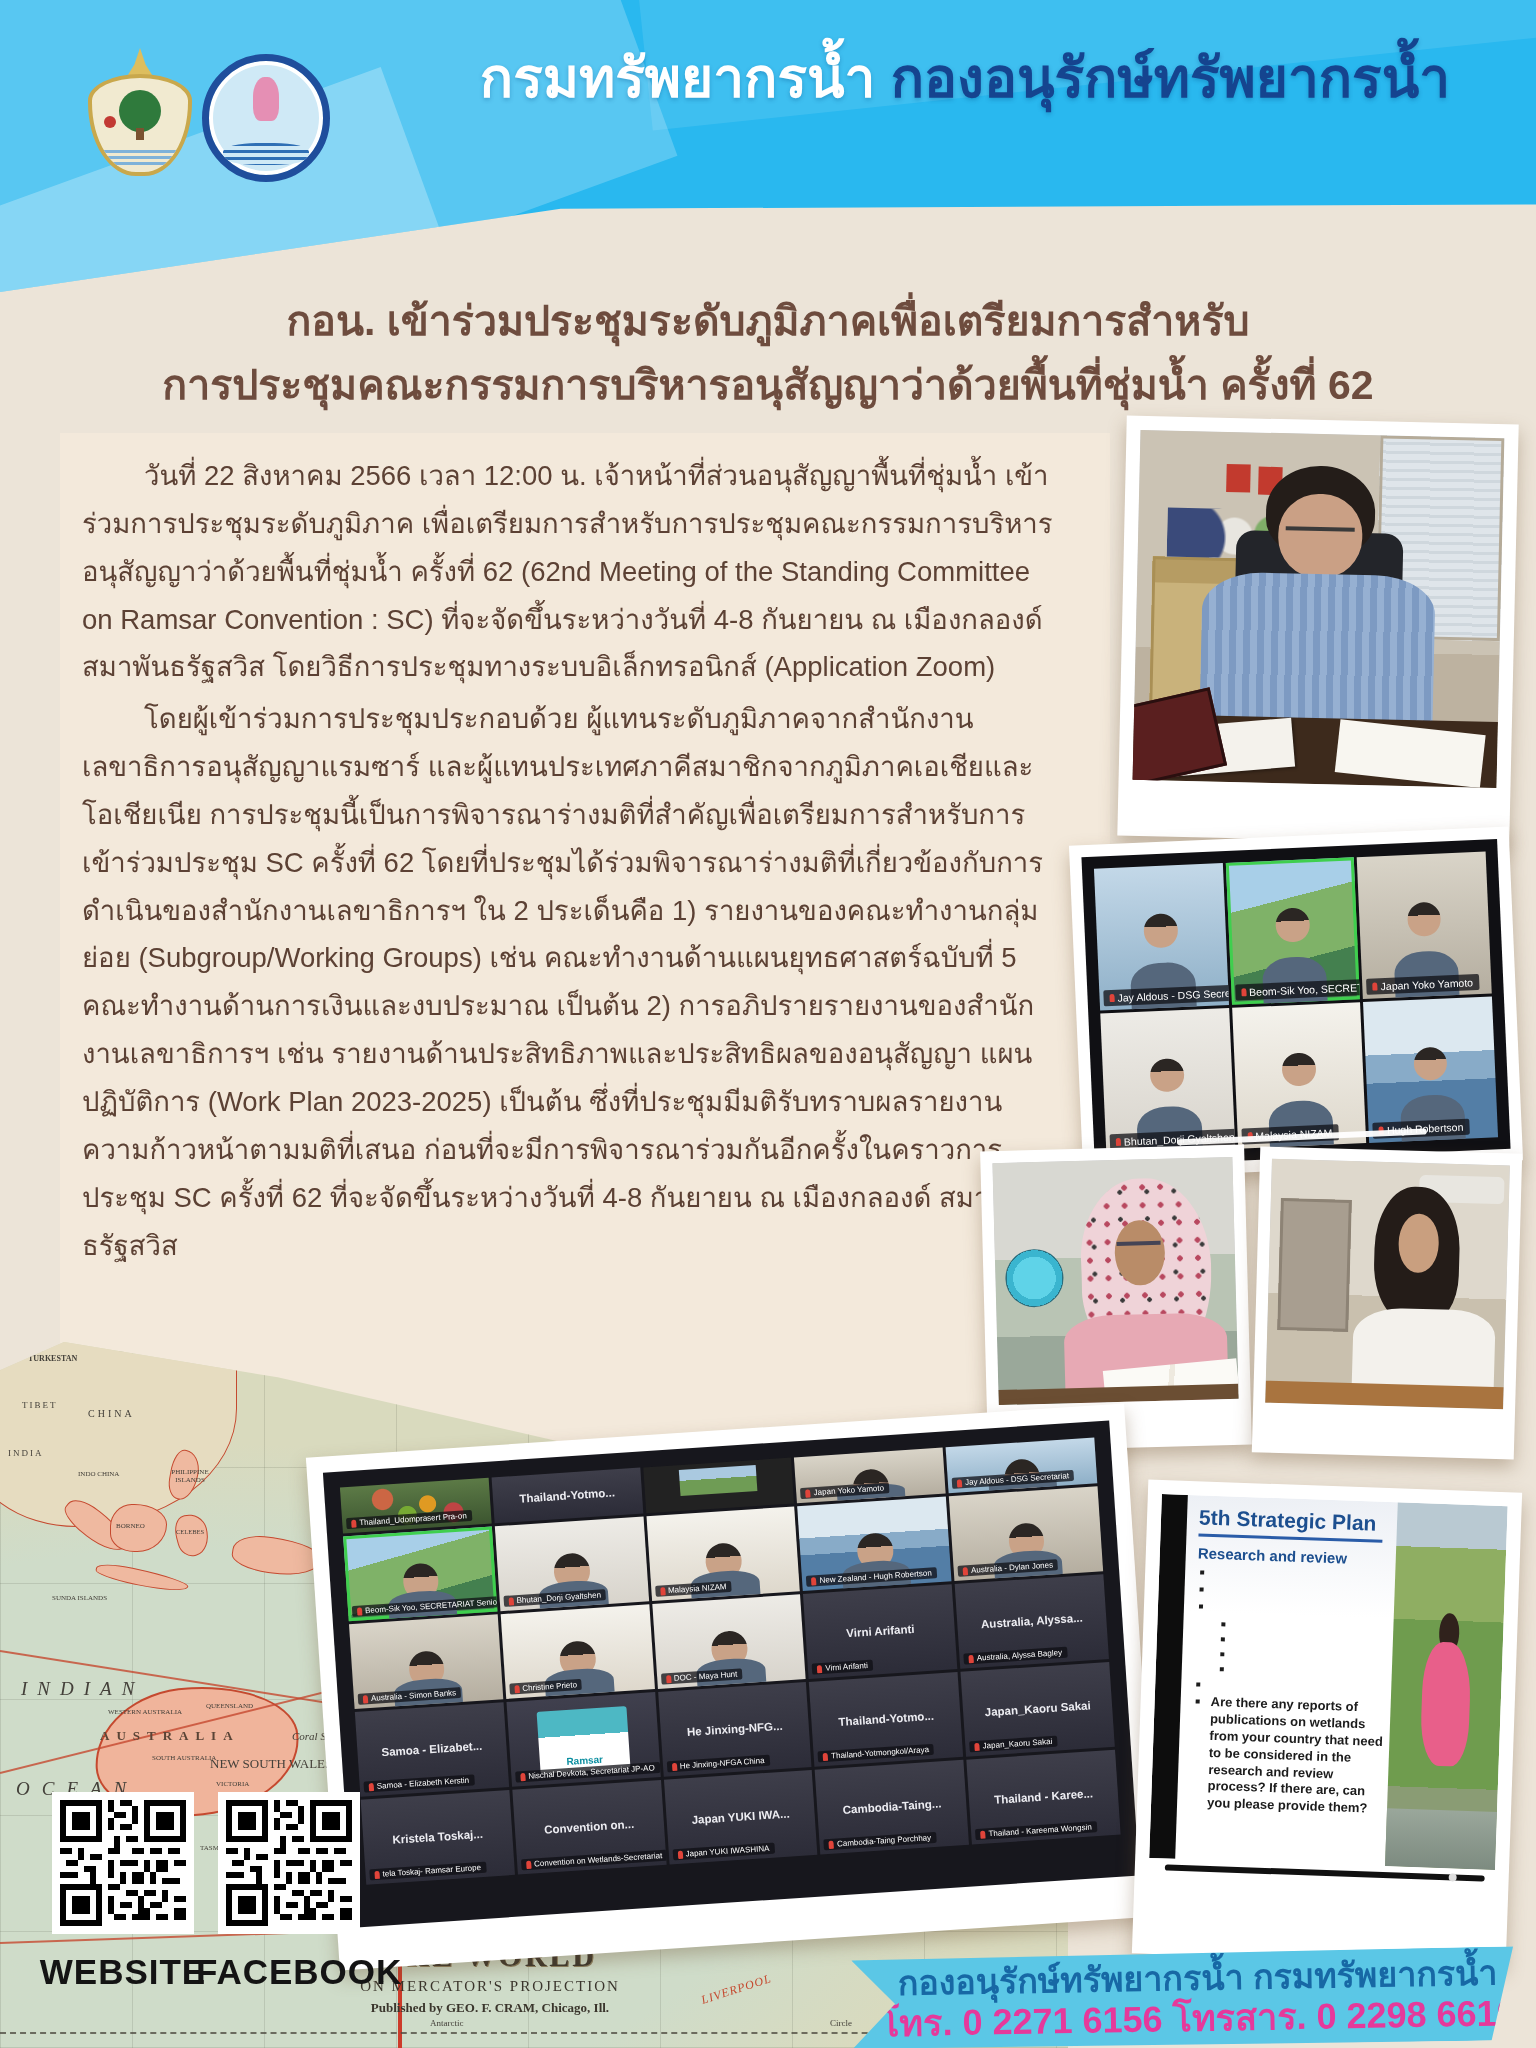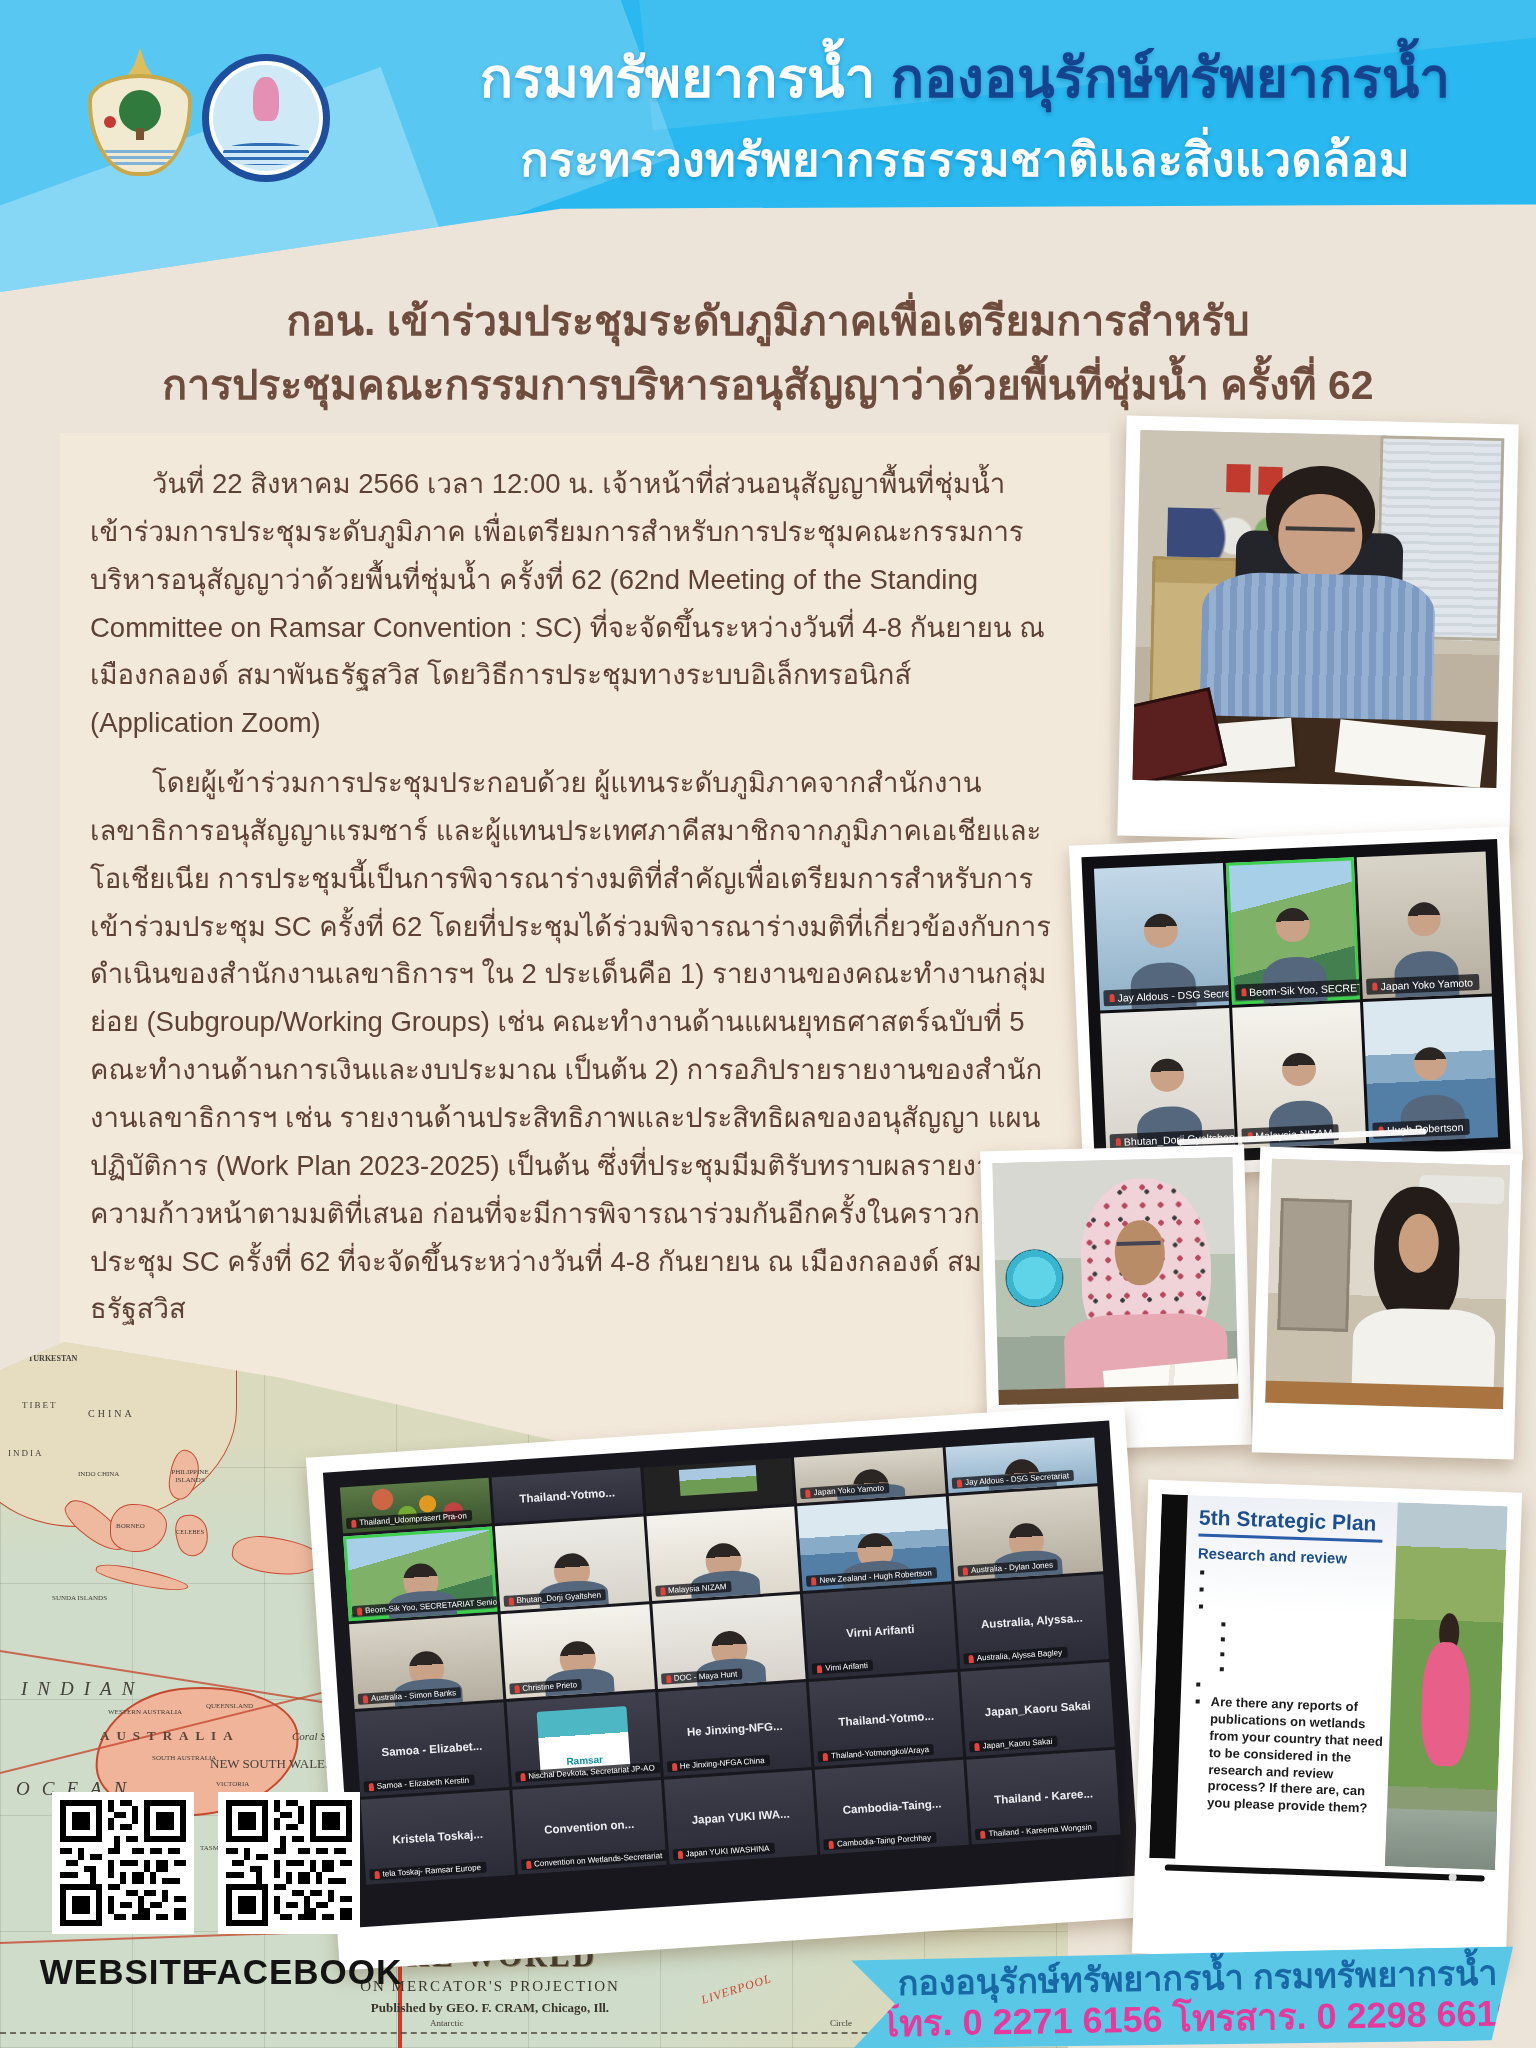--- a/index.html
+++ b/index.html
@@ -34,21 +34,21 @@
   .logo2 .w{position:absolute;bottom:10px;left:12%;width:76%;height:22px;
             background:repeating-linear-gradient(180deg,#2F6FB5 0 3px,#CFE9F6 3px 7px);border-radius:40%;}
 
   
   .title{position:absolute;left:0;top:290px;width:100%;text-align:center;color:#6E4C3E;font-weight:800;z-index:2;}
   .title .t1,.title .t2{font-size:41px;line-height:1.55;}
 
   
   .panel{position:absolute;left:60px;top:433px;width:1050px;height:1012px;background:#F3E9DB;z-index:1;}
   .bodytext{position:absolute;left:78px;top:448px;width:985px;font-size:27.5px;line-height:1.74;color:#5C4134;z-index:2;}
-  .bodytext p{margin:12px;text-indent:62px;}
+  .bodytext p{margin:4px;text-indent:62px;}
 
   
   .polaroid{position:absolute;background:#fff;box-shadow:0 8px 18px rgba(110,80,50,.35);z-index:3;}
   .ph{position:absolute;overflow:hidden;background:#ccc;}
 
   #photo1{left:1122px;top:420px;width:392px;height:420px;transform:rotate(1.3deg);}
   #photo1 .ph{inset:14px 14px 56px 14px;}
   #photo2{left:1076px;top:836px;width:440px;height:334px;transform:rotate(-2.5deg);}
   #photo2 .ph{inset:12px;background:#101014;}
   #photo3{left:984px;top:1148px;width:264px;height:300px;transform:rotate(-1.5deg);}
@@ -222,21 +222,20 @@
         </div>
     </div>
     <div class="logo2">
       <div class="fig"></div>
         <div class="w"></div>
     </div>
     <div class="h-line1">
       <span>กรมทรัพยากรน้ำ</span>
       <span class="navy">กองอนุรักษ์ทรัพยากรน้ำ</span>
     </div>
-    <div class="h-line2">กระทรวงทรัพยากรธรรมชาติและสิ่งแวดล้อม</div>
   </div>
 
   <div class="title">
     <div class="t1">กอน. เข้าร่วมประชุมระดับภูมิภาคเพื่อเตรียมการสำหรับ</div>
     <div class="t2">การประชุมคณะกรรมการบริหารอนุสัญญาว่าด้วยพื้นที่ชุ่มน้ำ ครั้งที่ 62</div>
   </div>
 
   <div class="panel"></div>
   <div class="bodytext">
     <p>วันที่ 22 สิงหาคม 2566 เวลา 12:00 น. เจ้าหน้าที่ส่วนอนุสัญญาพื้นที่ชุ่มน้ำ เข้าร่วมการประชุมระดับภูมิภาค เพื่อเตรียมการสำหรับการประชุมคณะกรรมการบริหารอนุสัญญาว่าด้วยพื้นที่ชุ่มน้ำ ครั้งที่ 62 (62nd Meeting of the Standing Committee on Ramsar Convention : SC) ที่จะจัดขึ้นระหว่างวันที่ 4-8 กันยายน ณ เมืองกลองด์ สมาพันธรัฐสวิส โดยวิธีการประชุมทางระบบอิเล็กทรอนิกส์ (Application Zoom)</p>

